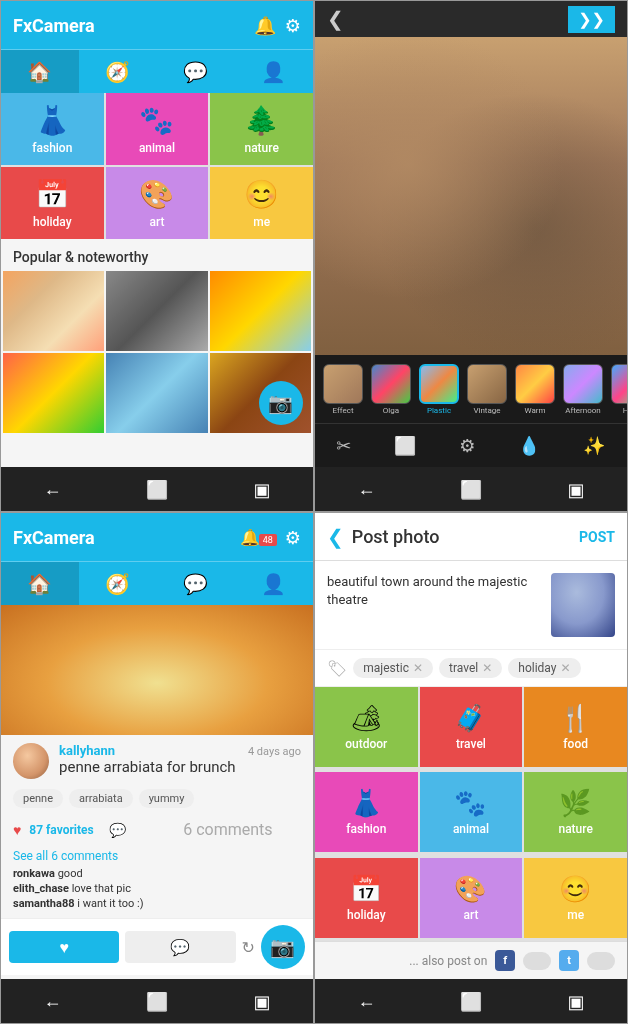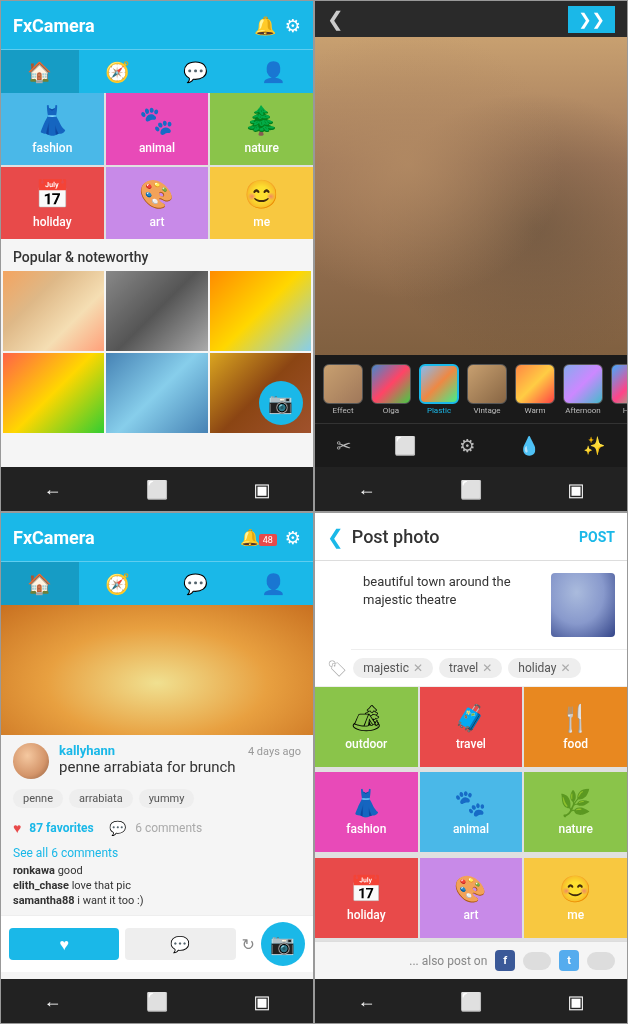--- a/index.html
+++ b/index.html
@@ -81,41 +81,41 @@
     #p3 .avatar-circle { width: 36px; height: 36px; border-radius: 50%; background: linear-gradient(135deg, #888, #555); flex-shrink: 0; overflow: hidden; }
     #p3 .avatar-img { width: 100%; height: 100%; background: radial-gradient(ellipse at 40% 35%, #f5c8a0 0%, #d4956a 60%, #8b5a3a 100%); }
     #p3 .post-info { flex: 1; }
     #p3 .username { font-size: 13px; font-weight: bold; color: #1ab8e8; }
     #p3 .timestamp { font-size: 11px; color: #999; }
     #p3 .post-text { font-size: 15px; color: #333; }
     #p3 .tags { display: flex; gap: 6px; padding: 6px 12px; flex-wrap: wrap; }
     #p3 .tag { background: #eee; border-radius: 12px; padding: 3px 10px; font-size: 11px; color: #555; text-align: center; }
     #p3 .actions-row { display: flex; align-items: center; gap: 8px; padding: 6px 12px; }
     #p3 .fav-btn { color: #1ab8e8; font-size: 12px; font-weight: bold; cursor: pointer; }
-    #p3 .comment-btn { color: #aaa; font-size: 12px; cursor: pointer; }
+    #p3 .comment-btn { color: #aaa; font-size: 16px; cursor: pointer; margin-left: 48px; }
     #p3 .see-comments { padding: 4px 12px; font-size: 12px; color: #1ab8e8; cursor: pointer; }
     #p3 .comments { padding: 0 12px 6px; }
     #p3 .comment-line { font-size: 11px; color: #333; margin-bottom: 2px; }
     #p3 .comment-line .commenter { font-weight: bold; color: #333; }
     #p3 .bottom-actions { background: white; display: flex; align-items: center; padding: 6px 8px; gap: 6px; border-top: 1px solid #eee; }
     #p3 .action-btn { flex: 1; height: 32px; border-radius: 4px; display: flex; align-items: center; justify-content: center; cursor: pointer; }
     #p3 .like-btn { background: #1ab8e8; color: white; font-size: 16px; }
     #p3 .msg-btn { background: #eee; color: #888; font-size: 16px; }
     #p3 .share-btn { color: #888; font-size: 16px; cursor: pointer; }
     #p3 .camera-fab-b { width: 44px; height: 44px; background: #1ab8e8; border-radius: 50%; display: flex; align-items: center; justify-content: center; color: white; font-size: 20px; cursor: pointer; }
     #p3 .bottom-nav { background: #222; height: 44px; display: flex; align-items: center; justify-content: space-around; margin-top: auto; }
     #p3 .bottom-nav .bnav-btn { color: white; font-size: 18px; cursor: pointer; }
 
     
     #p4 { background: white; }
     #p4 .header { background: white; height: 48px; display: flex; align-items: center; padding: 0 12px; gap: 8px; border-bottom: 1px solid #ddd; }
     #p4 .header .back-btn { color: #1ab8e8; font-size: 20px; cursor: pointer; }
     #p4 .header .title { flex: 1; font-size: 18px; color: #333; font-weight: 500; }
     #p4 .header .post-btn { color: #1ab8e8; font-size: 14px; font-weight: bold; cursor: pointer; }
-    #p4 .post-area { display: flex; padding: 12px; gap: 18px; border-bottom: 1px solid #eee; margin-left: 36px; }
+    #p4 .post-area { display: flex; padding: 12px; gap: 18px; border-bottom: 1px solid #eee; }
     #p4 .post-text-input { flex: 1; font-size: 13px; color: #333; line-height: 1.4; }
     #p4 .post-thumb { width: 64px; height: 64px; background: linear-gradient(135deg, #8899cc, #cc8844); border-radius: 4px; overflow: hidden; flex-shrink: 0; }
     #p4 .post-thumb-inner { width: 100%; height: 100%; background: radial-gradient(ellipse at 40% 30%, #aabbdd 0%, #8899cc 50%, #334488 100%); }
     #p4 .tags-area { padding: 8px 12px; display: flex; align-items: center; gap: 6px; flex-wrap: wrap; border-bottom: 1px solid #eee; }
     #p4 .tag-icon { color: #aaa; font-size: 16px; }
     #p4 .tag-chip { background: #eee; border-radius: 12px; padding: 3px 10px; font-size: 12px; color: #555; display: flex; align-items: center; gap: 4px; }
     #p4 .tag-chip .remove { color: #aaa; cursor: pointer; font-size: 12px; }
     #p4 .cat-grid { display: grid; grid-template-columns: repeat(3, 1fr); gap: 2px; background: #e0e0e0; flex: 1; }
     #p4 .cat-item4 { display: flex; flex-direction: column; align-items: center; justify-content: center; height: 80px; gap: 4px; cursor: pointer; }
     #p4 .cat-item4 .cat-icon4 { font-size: 26px; }

